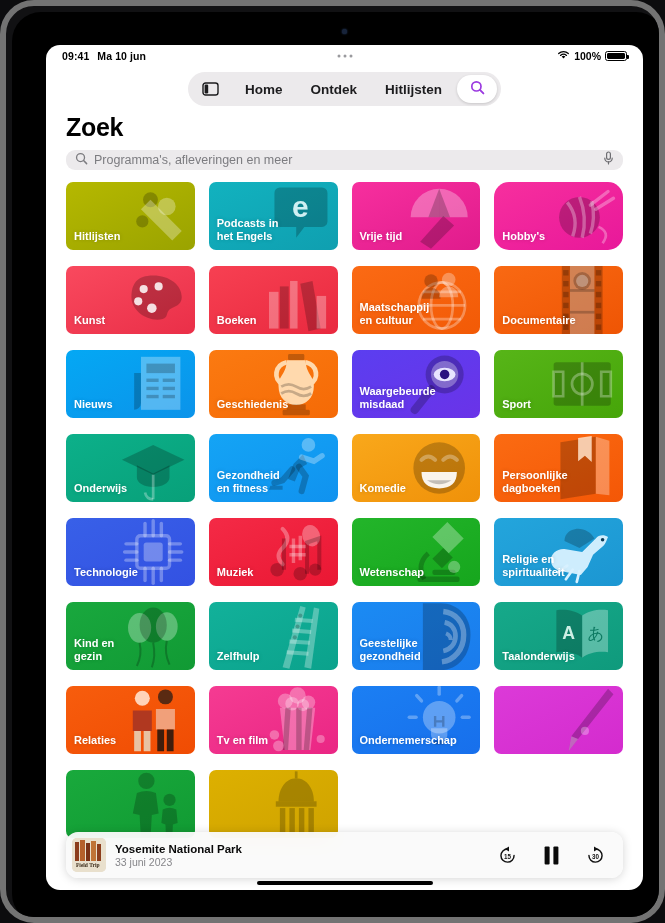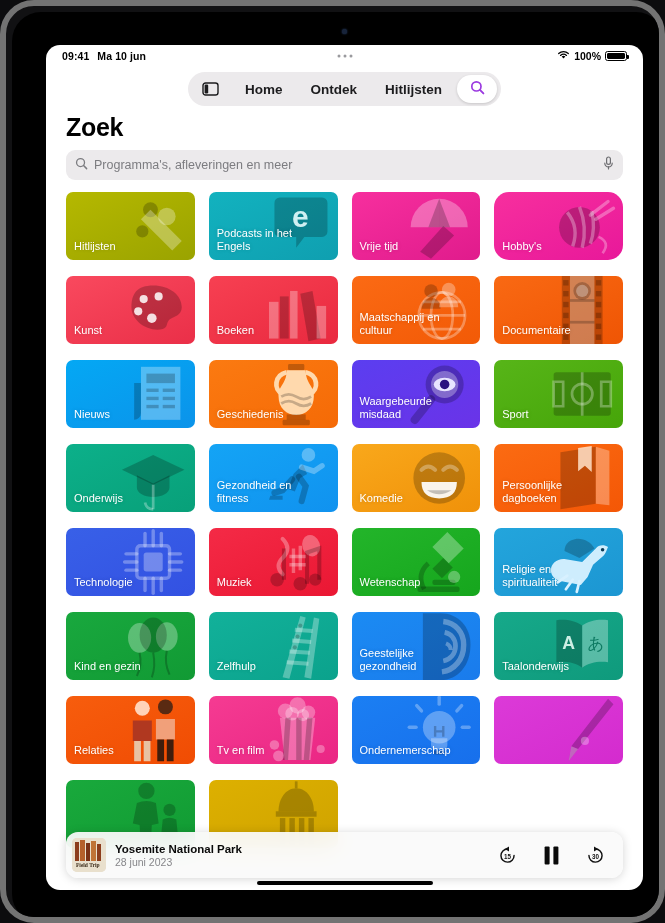--- a/index.html
+++ b/index.html
@@ -87,21 +87,21 @@
     box-shadow: 0 1px 3px rgba(0,0,0,.16);
   }
 
   
   .page-title {
     font-size: 25px; font-weight: bold; color: #000;
     padding: 2px 20px 8px 20px; letter-spacing: -.3px;
   }
   .searchwrap { padding: 0 20px 12px 20px; }
   .searchbar {
-    height: 30px; background: #eceaec; border-radius: 9px;
+    height: 20px; background: #eceaec; border-radius: 9px;
     display: flex; align-items: center; gap: 6px; padding: 0 9px;
   }
   .search-placeholder { font-size: 12.5px; color: #7c7c80; flex: 1; }
 
   
   .gridscroll { flex: 1; overflow: hidden; padding: 0 20px; position: relative; }
   .grid {
     display: grid;
     grid-template-columns: repeat(4, 1fr);
     gap: 16px 14px;
@@ -109,22 +109,22 @@
   .tile {
     position: relative; height: 68px; border-radius: 7px; overflow: hidden;
     cursor: pointer;
   }
   .tile .art {
     position: absolute; right: 0; top: 0; width: 64%; height: 100%;
     display: flex; align-items: center; justify-content: center;
   }
   .tile .art svg { width: 100%; height: 100%; }
   .tile .label {
-    position: absolute; left: 8px; bottom: 7px; right: 38px;
-    color: #fff; font-size: 11px; font-weight: normal; line-height: 13px;
+    position: absolute; left: 8px; bottom: 7px; right: 51px;
+    color: #fff; font-size: 11px; font-weight: bold; line-height: 13px;
     text-shadow: 0 0 4px rgba(0,0,0,.18);
   }
 
   
   .nowplaying-wrap {
     position: absolute; left: 20px; right: 20px; bottom: 12px;
   }
   .nowplaying {
     height: 46px; background: rgba(250,250,250,.93);
     border-radius: 12px; display: flex; align-items: center;
@@ -653,21 +653,21 @@
               <rect x="3" y="4" width="4" height="19" fill="#8c3d1c"></rect>
               <rect x="8" y="2" width="5" height="21" fill="#b5602a"></rect>
               <rect x="14" y="5" width="4" height="18" fill="#7a3115"></rect>
               <rect x="19" y="3" width="5" height="20" fill="#c07437"></rect>
               <rect x="25" y="6" width="4" height="17" fill="#8c3d1c"></rect>
               <text x="4" y="29" font-family="Liberation Serif, serif" font-size="5.5" font-weight="bold" fill="#3a2a18">Field Trip</text>
             </svg>
           </div>
           <div class="np-meta">
             <div class="np-title">Yosemite National Park</div>
-            <div class="np-sub">28 juni 2023</div>
+            <div class="np-sub">33 juni 2023</div>
           </div>
           <div class="np-controls">
             <span class="np-btn">
               <svg width="19" height="19" viewBox="0 0 20 20">
                 <path d="M10 3.2A6.9 6.9 0 1 0 16.9 10" fill="none" stroke="#111" stroke-width="1.5" stroke-linecap="round"></path>
                 <polygon points="11.6,0.6 11.6,5.8 7.2,3.2" fill="#111"></polygon>
                 <text x="10" y="13.3" text-anchor="middle" font-family="Liberation Sans, sans-serif" font-size="6.6" font-weight="bold" fill="#111">15</text>
               </svg>
             </span>
             <span class="np-btn">

